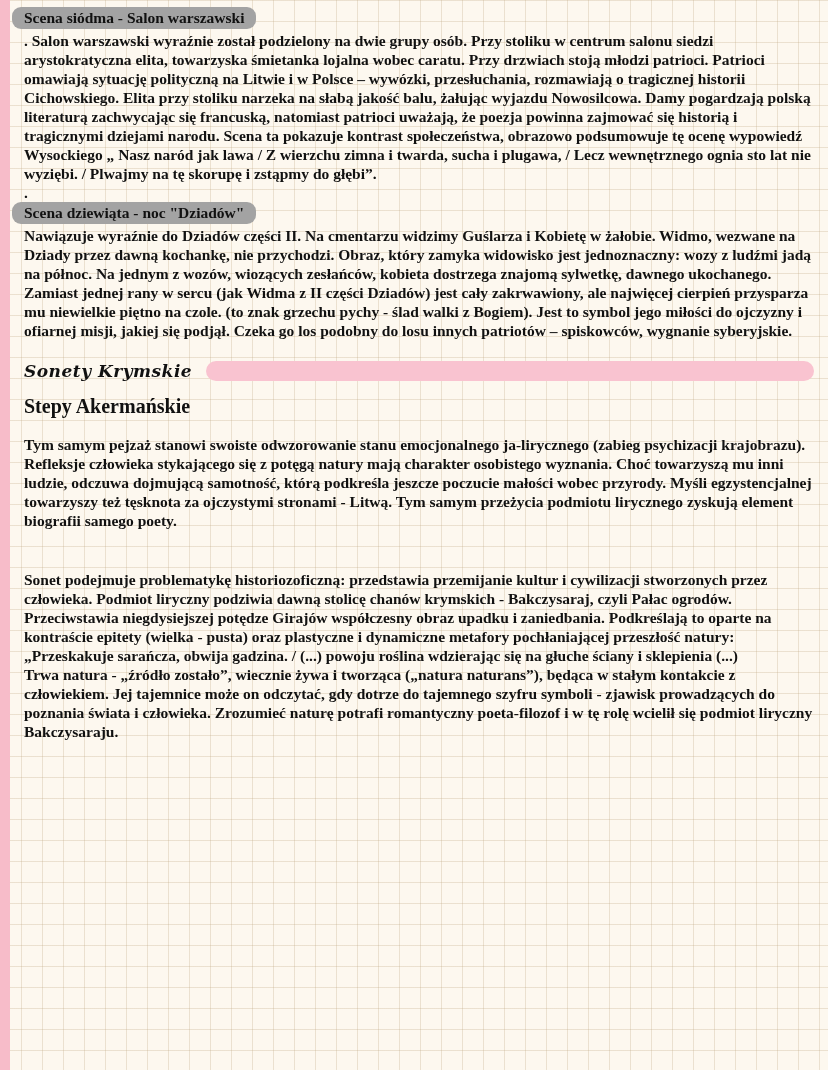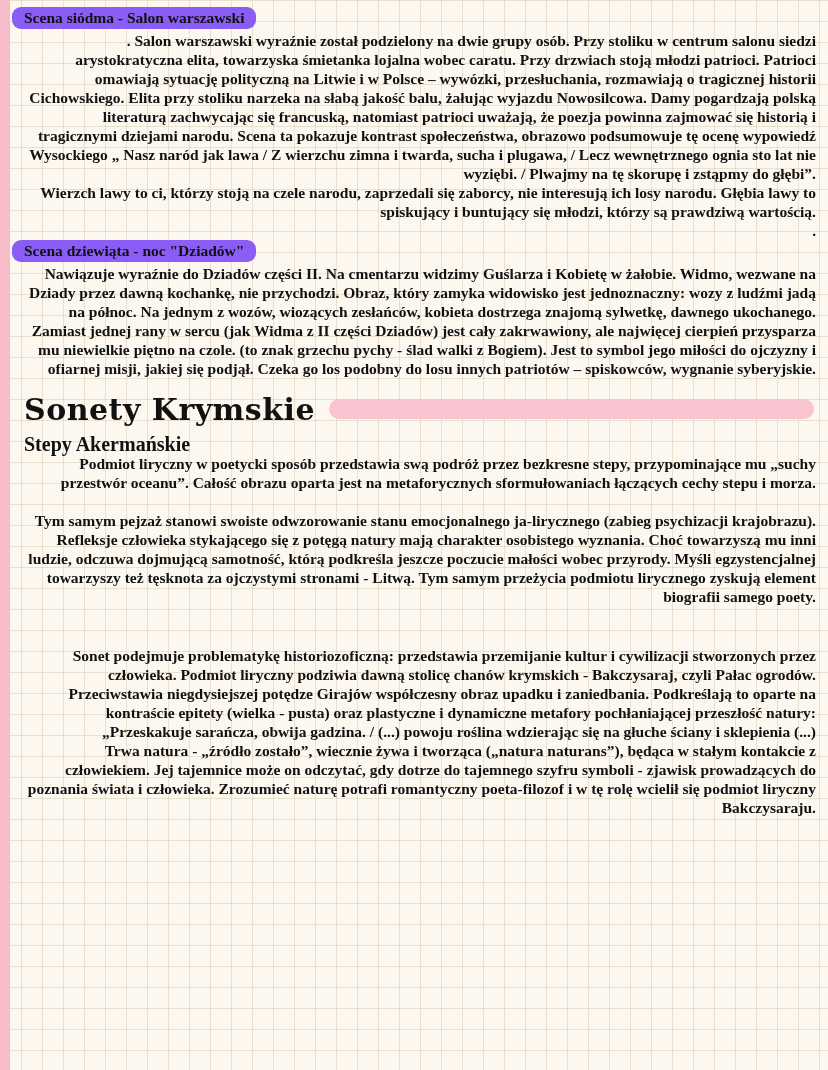--- a/index.html
+++ b/index.html
@@ -23,47 +23,48 @@
     width: 10px; height: 1070px;
     background: #f7bcc9;
   }
   .content {
     position: absolute;
     left: 24px; top: 7px;
     width: 792px;
     font-size: 15.5px;
     line-height: 19px;
   }
-  .para { margin: 0; text-align: right; }
+  .para { margin: 0; text-align: left; }
   .line { margin: 0 0 2px 0; }
   .hl {
     display: inline-block;
-    background: #8b5cf6;
+    background: #a3a3a3;
     border-radius: 9px;
     padding: 2px 12px 2px 12px;
     margin-left: -12px;
     line-height: 18px;
   }
   .heading { font-size: 15.5px; font-weight: 700; }
   .subheading {
     font-size: 20px;
     font-weight: 700;
     line-height: 19px;
     margin: 0;
   }
   .sonety-row {
     display: flex;
     align-items: center;
     gap: 14px;
     margin: 21px 0 16px 0;
   }
   .sonety-title {
     font-family: "DejaVu Serif", serif;
+    font-style: italic;
     font-weight: 700;
-    font-size: 30px;
+    font-size: 17px;
     letter-spacing: 0.5px;
     white-space: nowrap;
     text-align: right;
   }
   .sonety-bar {
     flex: 1;
     height: 20px;
     background: #f9c3d0;
     border-radius: 10px;
     margin-right: 2px;
@@ -78,38 +79,36 @@
   <div class="margin-bar"></div>
 
   <main class="content">
 
     <div class="line">
       <span class="hl heading">Scena siódma - Salon warszawski</span>
     </div>
 
     <p class="para">. Salon warszawski wyraźnie został podzielony na dwie grupy osób. Przy stoliku w centrum salonu siedzi arystokratyczna elita, towarzyska śmietanka lojalna wobec caratu. Przy drzwiach stoją młodzi patrioci. Patrioci omawiają sytuację polityczną na Litwie i w Polsce – wywózki, przesłuchania, rozmawiają o tragicznej historii Cichowskiego. Elita przy stoliku narzeka na słabą jakość balu, żałując wyjazdu Nowosilcowa. Damy pogardzają polską literaturą zachwycając się francuską, natomiast patrioci uważają, że poezja powinna zajmować się historią i tragicznymi dziejami narodu. Scena ta pokazuje kontrast społeczeństwa, obrazowo podsumowuje tę ocenę wypowiedź Wysockiego „ Nasz naród jak lawa / Z wierzchu zimna i twarda, sucha i plugawa, / Lecz wewnętrznego ognia sto lat nie wyziębi. / Plwajmy na tę skorupę i zstąpmy do głębi”.</p>
 
-    <p class="para">Wierzch lawy to ci, którzy stoją na czele narodu, zaprzedali się zaborcy, nie interesują ich losy narodu. Głębia lawy to spiskujący i buntujący się młodzi, którzy są prawdziwą wartością.</p>
 
     <p class="para">.</p>
 
     <div class="line">
       <span class="hl heading">Scena dziewiąta - noc "Dziadów"</span>
     </div>
 
     <p class="para">Nawiązuje wyraźnie do Dziadów części II. Na cmentarzu widzimy Guślarza i Kobietę w żałobie. Widmo, wezwane na Dziady przez dawną kochankę, nie przychodzi. Obraz, który zamyka widowisko jest jednoznaczny: wozy z ludźmi jadą na północ. Na jednym z wozów, wiozących zesłańców, kobieta dostrzega znajomą sylwetkę, dawnego ukochanego. Zamiast jednej rany w sercu (jak Widma z II części Dziadów) jest cały zakrwawiony, ale najwięcej cierpień przysparza mu niewielkie piętno na czole. (to znak grzechu pychy - ślad walki z Bogiem). Jest to symbol jego miłości do ojczyzny i ofiarnej misji, jakiej się podjął. Czeka go los podobny do losu innych patriotów – spiskowców, wygnanie syberyjskie.</p>
 
     <div class="sonety-row">
       <span class="sonety-title">Sonety Krymskie</span>
       <span class="sonety-bar"></span>
     </div>
 
     <h3 class="subheading">Stepy Akermańskie</h3>
 
-    <p class="para">Podmiot liryczny w poetycki sposób przedstawia swą podróż przez bezkresne stepy, przypominające mu „suchy przestwór oceanu”. Całość obrazu oparta jest na metaforycznych sformułowaniach łączących cechy stepu i morza.</p>
 
     <div class="gap-1"></div>
 
     <p class="para">Tym samym pejzaż stanowi swoiste odwzorowanie stanu emocjonalnego ja-lirycznego (zabieg psychizacji krajobrazu). Refleksje człowieka stykającego się z potęgą natury mają charakter osobistego wyznania. Choć towarzyszą mu inni ludzie, odczuwa dojmującą samotność, którą podkreśla jeszcze poczucie małości wobec przyrody. Myśli egzystencjalnej towarzyszy też tęsknota za ojczystymi stronami - Litwą. Tym samym przeżycia podmiotu lirycznego zyskują element biografii samego poety.</p>
 
     <div class="gap-2"></div>
 
 
     <p class="para">Sonet podejmuje problematykę historiozoficzną: przedstawia przemijanie kultur i cywilizacji stworzonych przez człowieka. Podmiot liryczny podziwia dawną stolicę chanów krymskich - Bakczysaraj, czyli Pałac ogrodów. Przeciwstawia niegdysiejszej potędze Girajów współczesny obraz upadku i zaniedbania. Podkreślają to oparte na kontraście epitety (wielka - pusta) oraz plastyczne i dynamiczne metafory pochłaniającej przeszłość natury: „Przeskakuje sarańcza, obwija gadzina. / (...) powoju roślina wdzierając się na głuche ściany i sklepienia (...)</p>
 

